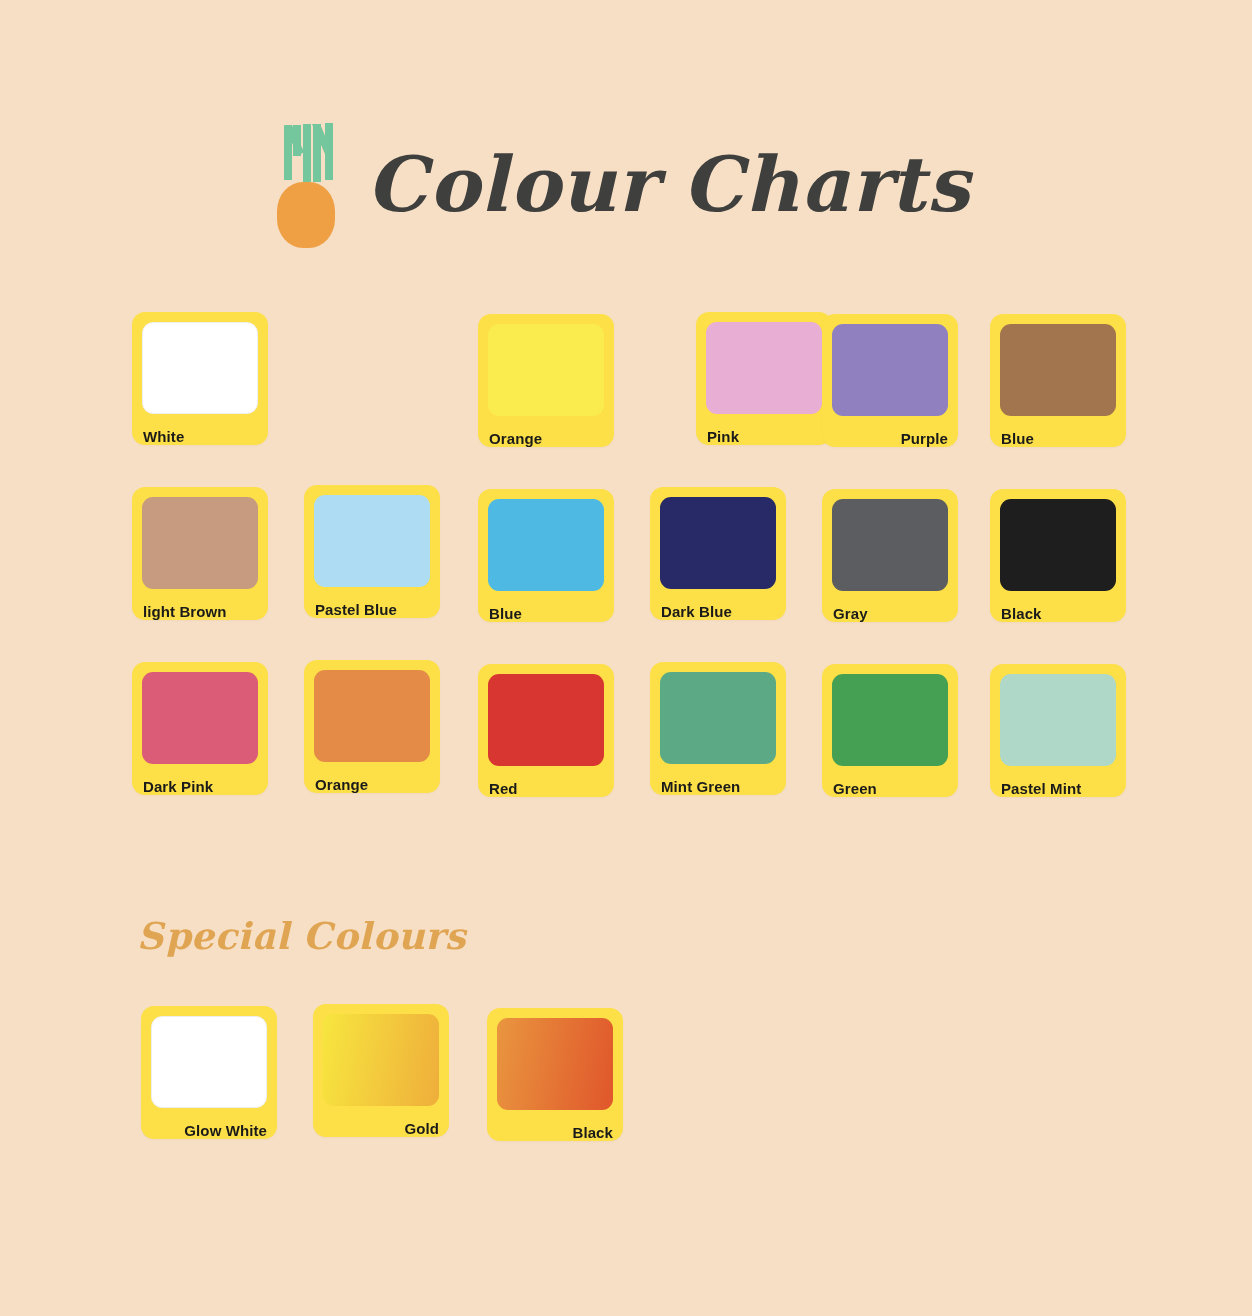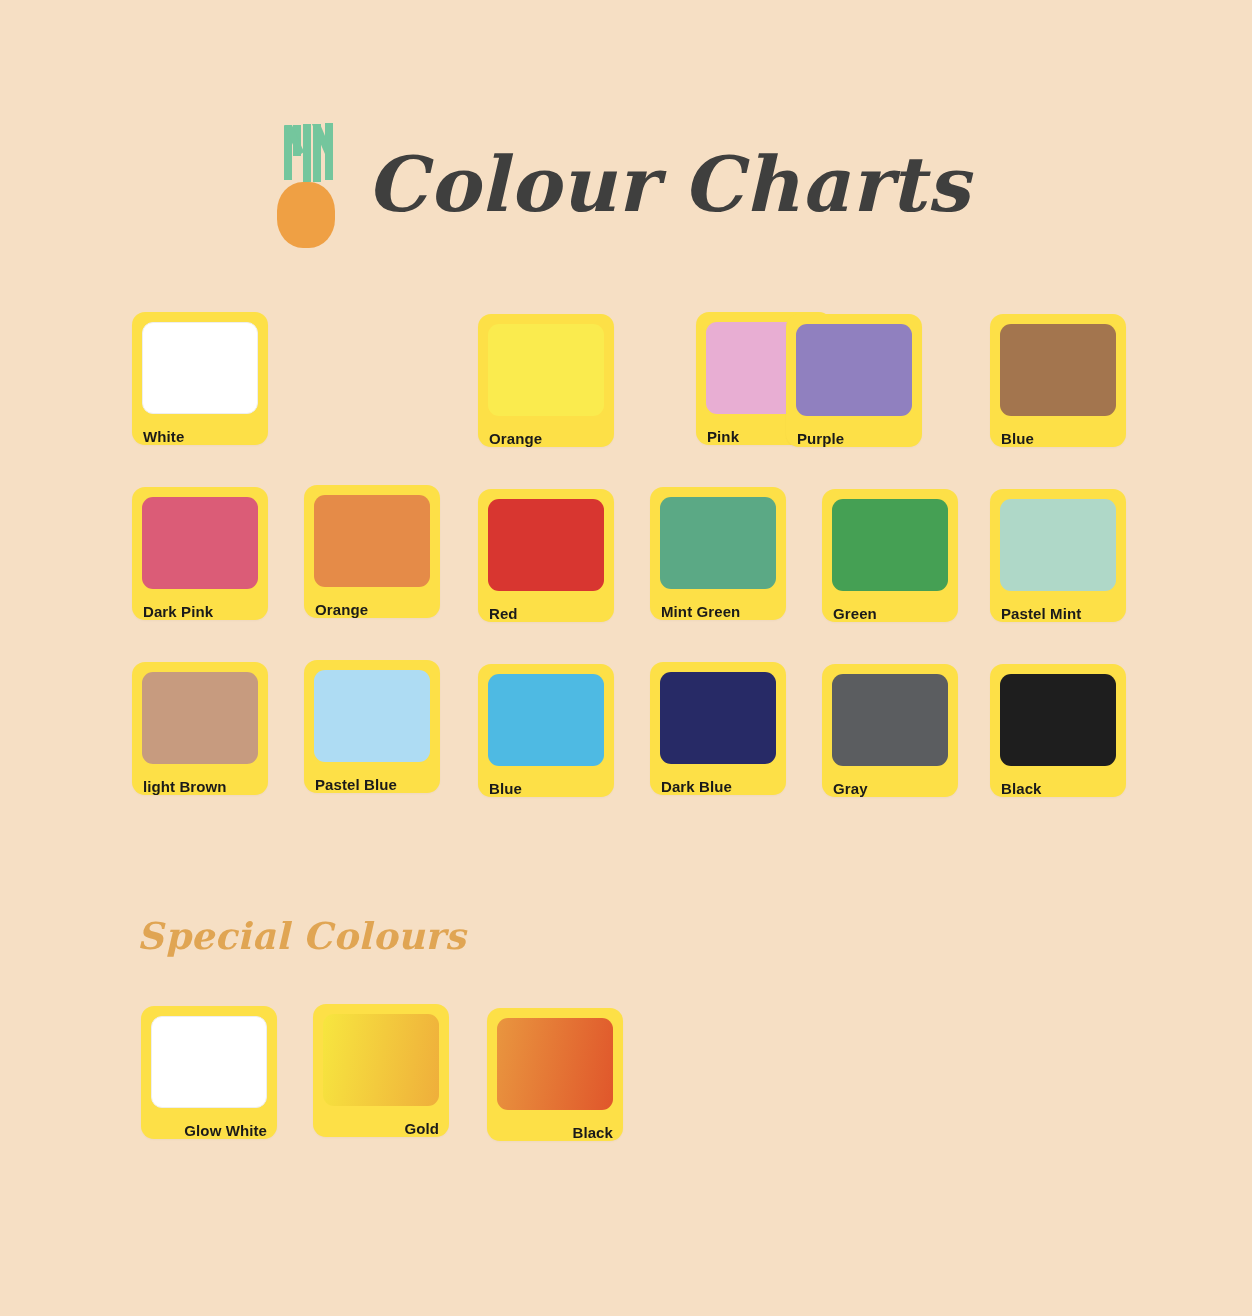--- a/index.html
+++ b/index.html
@@ -150,27 +150,53 @@
         <div class="card-label">White</div>
       </div>
       <div class="card" style="left: 346px; top: 2px;">
         <div class="card-swatch" style="background: rgb(250, 235, 78);"></div>
         <div class="card-label">Orange</div>
       </div>
       <div class="card" style="left: 518px; top: 0px; margin-left: 46px;">
         <div class="card-swatch" style="background: rgb(232, 174, 211);"></div>
         <div class="card-label">Pink</div>
       </div>
-      <div class="card" style="left: 654px; top: 2px;">
+      <div class="card" style="left: 690px; top: 2px; text-align: right;">
         <div class="card-swatch" style="background: rgb(144, 128, 191);"></div>
         <div class="card-label">Purple</div>
       </div>
       <div class="card" style="left: 858px; top: 2px;">
         <div class="card-swatch" style="background: rgb(163, 117, 78);"></div>
         <div class="card-label">Blue</div>
+      </div>
+    </div>
+  <div class="grid-row" id="row-2">
+      <div class="card" style="left: 0px; top: 0px;">
+        <div class="card-swatch" style="background: rgb(199, 155, 127);"></div>
+        <div class="card-label">light Brown</div>
+      </div>
+      <div class="card" style="left: 172px; top: -2px;">
+        <div class="card-swatch" style="background: rgb(174, 220, 243);"></div>
+        <div class="card-label">Pastel Blue</div>
+      </div>
+      <div class="card" style="left: 346px; top: 2px;">
+        <div class="card-swatch" style="background: rgb(78, 186, 227);"></div>
+        <div class="card-label">Blue</div>
+      </div>
+      <div class="card" style="left: 518px; top: 0px;">
+        <div class="card-swatch" style="background: rgb(39, 42, 102);"></div>
+        <div class="card-label">Dark Blue</div>
+      </div>
+      <div class="card" style="left: 690px; top: 2px;">
+        <div class="card-swatch" style="background: rgb(91, 93, 96);"></div>
+        <div class="card-label">Gray</div>
+      </div>
+      <div class="card" style="left: 858px; top: 2px;">
+        <div class="card-swatch" style="background: rgb(30, 30, 30);"></div>
+        <div class="card-label">Black</div>
       </div>
     </div>
   <div class="grid-row" id="row-1">
       <div class="card" style="left: 0px; top: 0px;">
         <div class="card-swatch" style="background: rgb(219, 92, 119);"></div>
         <div class="card-label">Dark Pink</div>
       </div>
       <div class="card" style="left: 172px; top: -2px;">
         <div class="card-swatch" style="background: rgb(229, 139, 72);"></div>
         <div class="card-label">Orange</div>
@@ -185,46 +211,20 @@
       </div>
       <div class="card" style="left: 690px; top: 2px;">
         <div class="card-swatch" style="background: rgb(69, 160, 84);"></div>
         <div class="card-label">Green</div>
       </div>
       <div class="card" style="left: 858px; top: 2px;">
         <div class="card-swatch" style="background: rgb(175, 216, 200);"></div>
         <div class="card-label">Pastel Mint</div>
       </div>
     </div>
-  <div class="grid-row" id="row-2">
-      <div class="card" style="left: 0px; top: 0px;">
-        <div class="card-swatch" style="background: rgb(199, 155, 127);"></div>
-        <div class="card-label">light Brown</div>
-      </div>
-      <div class="card" style="left: 172px; top: -2px;">
-        <div class="card-swatch" style="background: rgb(174, 220, 243);"></div>
-        <div class="card-label">Pastel Blue</div>
-      </div>
-      <div class="card" style="left: 346px; top: 2px;">
-        <div class="card-swatch" style="background: rgb(78, 186, 227);"></div>
-        <div class="card-label">Blue</div>
-      </div>
-      <div class="card" style="left: 518px; top: 0px;">
-        <div class="card-swatch" style="background: rgb(39, 42, 102);"></div>
-        <div class="card-label">Dark Blue</div>
-      </div>
-      <div class="card" style="left: 690px; top: 2px;">
-        <div class="card-swatch" style="background: rgb(91, 93, 96);"></div>
-        <div class="card-label">Gray</div>
-      </div>
-      <div class="card" style="left: 858px; top: 2px;">
-        <div class="card-swatch" style="background: rgb(30, 30, 30);"></div>
-        <div class="card-label">Black</div>
-      </div>
-    </div>
 </div>
 
 <div class="special-heading">Special Colours</div>
 
 <div class="special-grid" id="special-row">
     <div class="card" style="left: 0px; top: 0px;">
       <div class="card-swatch bordered" style="background: rgb(255, 255, 255);"></div>
       <div class="card-label">Glow White</div>
     </div>
     <div class="card" style="left: 172px; top: -2px;">

